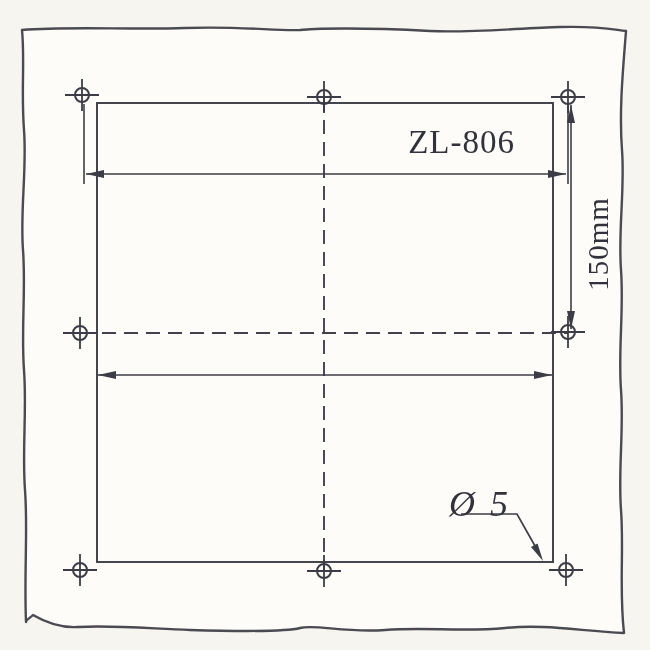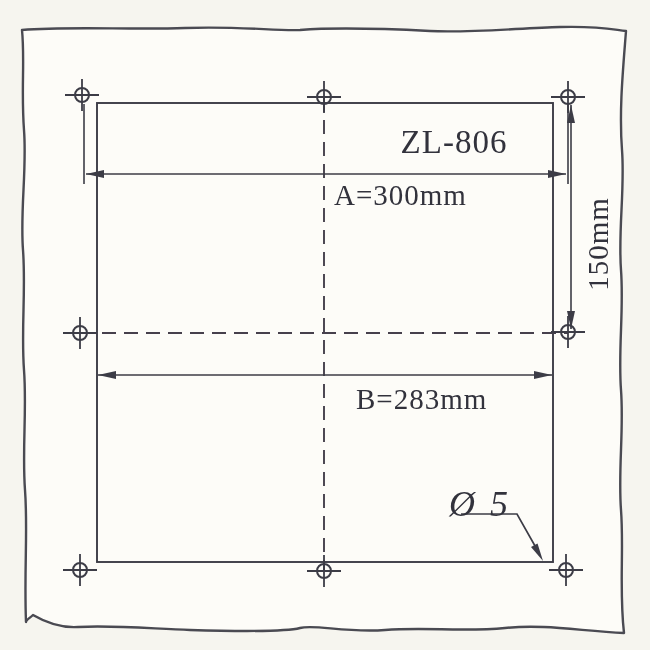--- a/index.html
+++ b/index.html
@@ -11,21 +11,21 @@
     font-family:"Liberation Serif","DejaVu Serif",serif;
     width:650px;height:650px;overflow:hidden;
   }
   .stage{position:relative;width:650px;height:650px;background:var(--backdrop);}
   .stage svg{position:absolute;left:0;top:0;color:var(--ink);}
   .lbl{
     position:absolute;color:var(--text);line-height:1;white-space:nowrap;
     font-family:"Liberation Serif","DejaVu Serif",serif;
     letter-spacing:1px;
   }
-  .lbl-model{left:393px;top:126px;width:122px;text-align:center;font-size:33px;}
+  .lbl-model{left:393px;top:126px;width:122px;text-align:right;font-size:33px;}
   .lbl-dima{left:334px;top:181px;font-size:29px;}
   .lbl-dimb{left:356px;top:385px;font-size:29px;}
   .lbl-height{
     left:598px;top:244px;font-size:29px;
     transform:translate(-50%,-50%) rotate(-90deg);
     transform-origin:center;
   }
   .lbl-hole{left:449px;top:486px;font-size:36px;font-style:italic;letter-spacing:3px;}
 </style>
 </head>
@@ -88,17 +88,15 @@
     <use href="#xhair" x="324" y="97"></use>
     <use href="#xhair" x="568" y="97"></use>
     <use href="#xhair" x="80" y="333"></use>
     <use href="#xhair" x="568" y="332"></use>
     <use href="#xhair" x="80" y="570"></use>
     <use href="#xhair" x="324" y="571"></use>
     <use href="#xhair" x="566" y="570"></use>
   </svg>
 
   <div class="lbl lbl-model">ZL-806</div>
-  <div class="lbl lbl-dima">A=300mm</div>
-  <div class="lbl lbl-dimb">B=283mm</div>
   <div class="lbl lbl-height">150mm</div>
   <div class="lbl lbl-hole">Ø 5</div>
 </div>
 
 </body></html>

